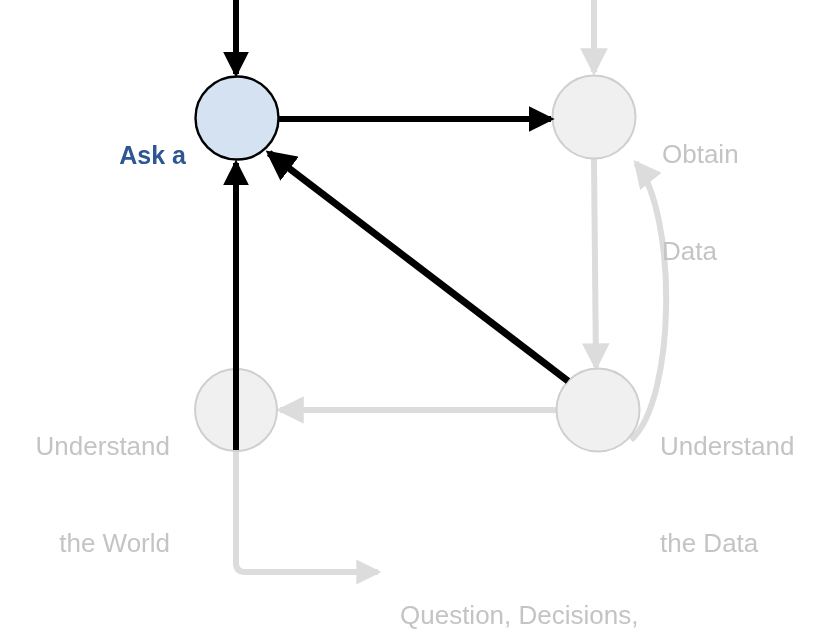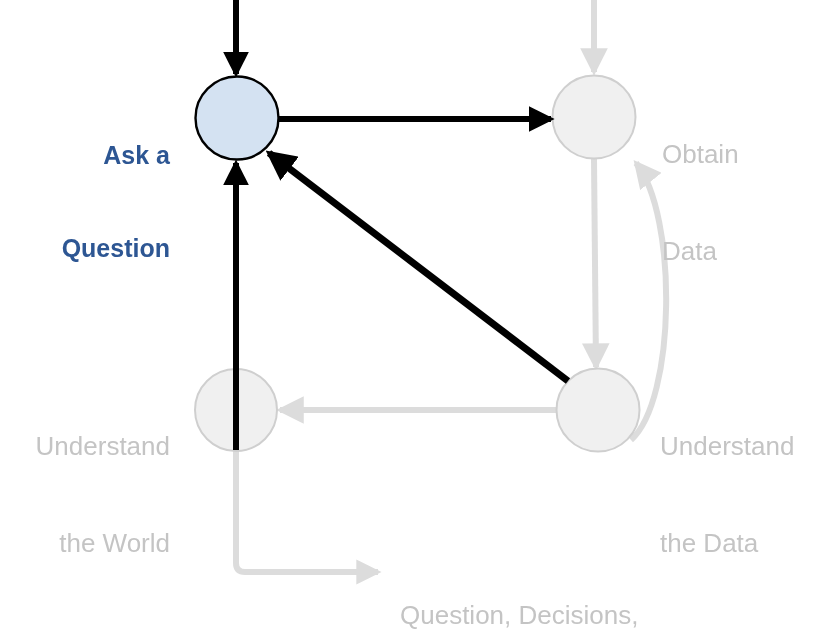--- a/index.html
+++ b/index.html
@@ -31,20 +31,21 @@
     font-family: "Liberation Sans", sans-serif;
     line-height: 1.24;
     white-space: pre;
     user-select: none;
   }
   .label-active {
     font-weight: bold;
     font-size: 25px;
     color: #2d5693;
     text-align: right;
+    padding-left: 16px;
   }
   .label-muted {
     font-weight: normal;
     font-size: 26px;
     color: #c4c4c4;
   }
   .label-right-of-node { text-align: left; }
   .label-left-of-node  { text-align: right; }
   #label-ask-question   { left: 0px;   top: 78px;  width: 170px; }
   #label-obtain-data    { left: 662px; top: 74px;  width: 170px; }
@@ -90,21 +91,20 @@
 
     <line x1="568" y1="381" x2="269" y2="153" stroke="#000000" stroke-width="7" marker-end="url(#arrow-black)"></line>
 
     <line x1="236" y1="450" x2="236" y2="163" stroke="#000000" stroke-width="6" marker-end="url(#arrow-black)"></line>
 
     <circle cx="237" cy="118" r="41.5" fill="#d4e2f2" stroke="#000000" stroke-width="2.4"></circle>
   </svg>
 
   <div class="node-label label-active label-left-of-node" id="label-ask-question">
     <div>Ask a</div>
-    <div>Question</div>
   </div>
 
   <div class="node-label label-muted label-right-of-node" id="label-obtain-data">
     <div>Obtain</div>
     <div>Data</div>
   </div>
 
   <div class="node-label label-muted label-left-of-node" id="label-understand-world">
     <div>Understand</div>
     <div>the World</div>

